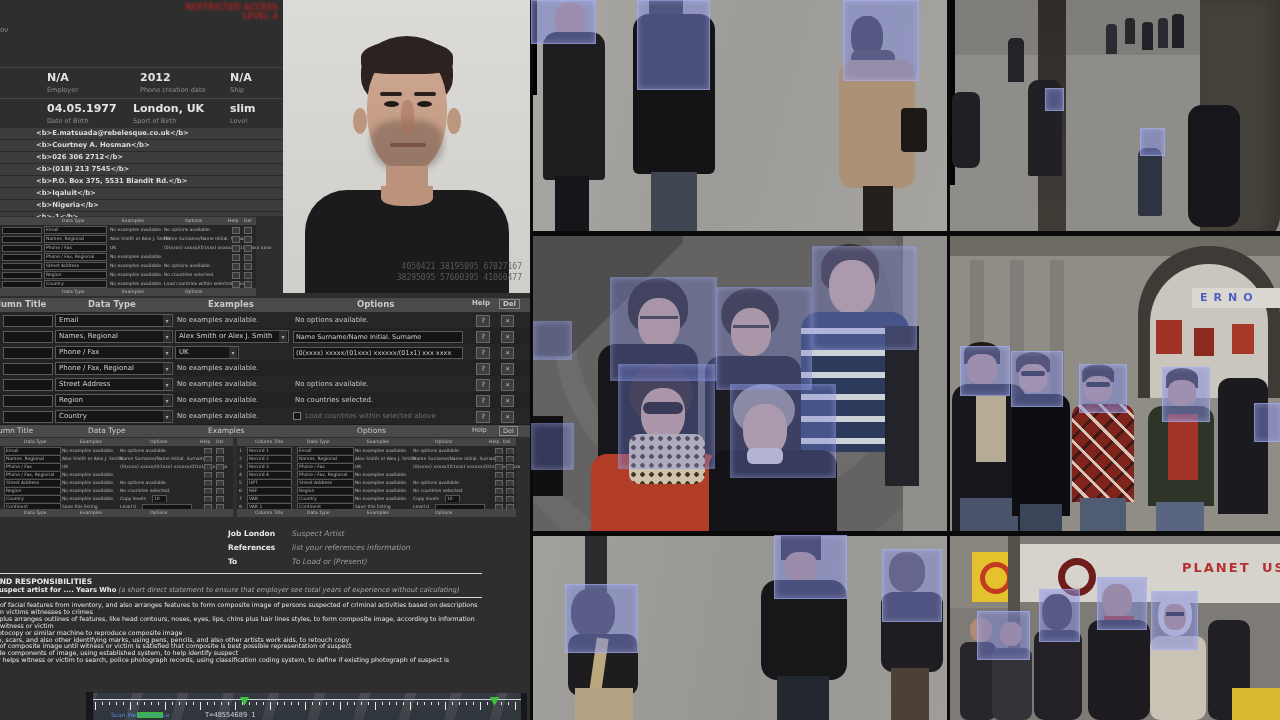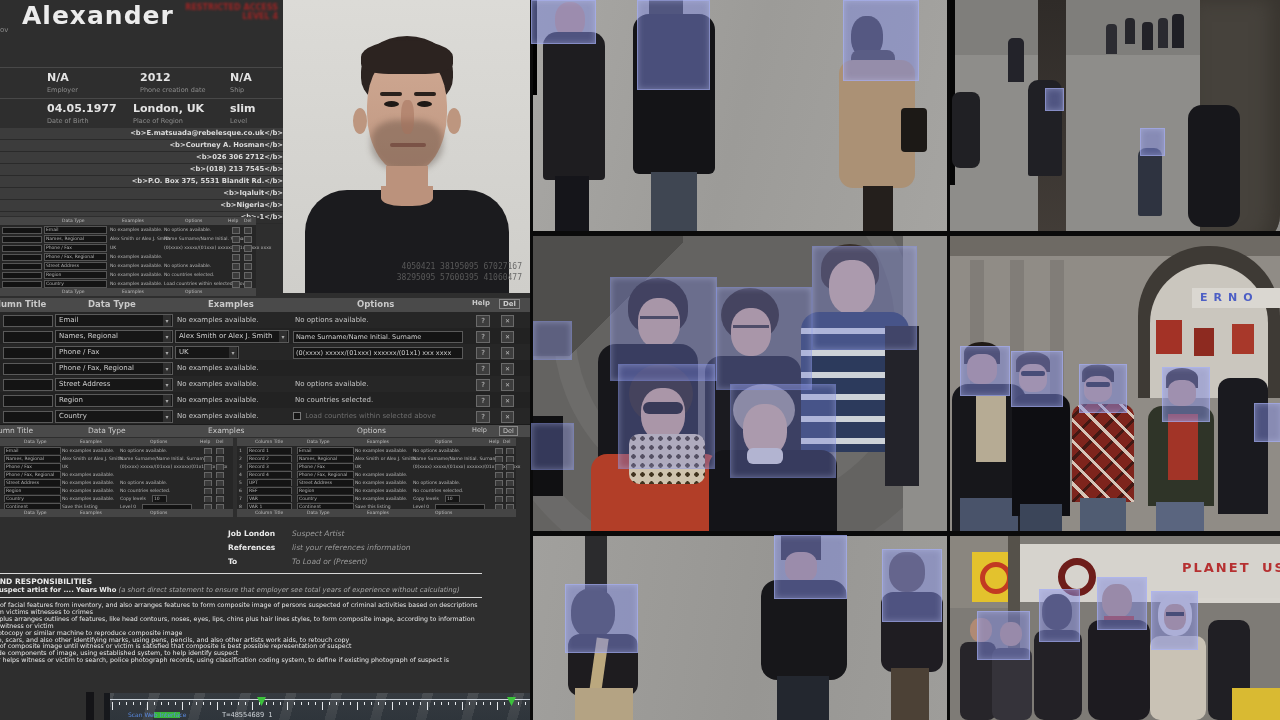--- a/index.html
+++ b/index.html
@@ -11,21 +11,21 @@
   #panel-title{position:absolute;left:22px;top:1px;font-size:25px;font-weight:bold;color:#ececec;letter-spacing:1px;}
   #title-frag{position:absolute;left:0;top:26px;font-size:7px;color:#8a8a8a;}
   #classification{position:absolute;left:168px;top:3px;width:110px;font-size:8px;font-weight:bold;
                   color:#9c2424;filter:blur(1.1px);text-align:right;}
   #photo-close{position:absolute;left:295px;top:13px;font-size:11px;color:#8d8d8d;cursor:default;}
   .info-row{position:absolute;left:0;width:282px;height:30px;border-top:1px solid #484848;}
   .ivalue{position:absolute;top:3px;font-size:11px;font-weight:bold;color:#e4e4e4;filter:blur(.25px);}
   .ilabel{position:absolute;top:18px;font-size:6.5px;color:#8d8d8d;filter:blur(.25px);}
   #contact-block{position:absolute;left:0;top:128px;width:283px;height:88px;background:#3c3c3c;}
   .contact-row{position:relative;height:11px;line-height:11px;border-bottom:1px solid #2a2a2a;
-               padding-left:68px;font-size:6.8px;font-weight:bold;color:#dcdcdc;filter:blur(.35px);white-space:nowrap;overflow:hidden;text-align:right;}
+               padding-left:36px;font-size:6.8px;font-weight:bold;color:#dcdcdc;filter:blur(.35px);white-space:nowrap;overflow:hidden;}
   
   .hbar{position:absolute;background:#4a4a4a;color:#c9c9c9;}
   .hbar span{position:absolute;top:1px;}
   .tbl-area{position:absolute;background:#232323;}
   .trow{position:absolute;left:0;width:530px;height:16px;background:#262626;border-bottom:1px solid #1b1b1b;}
   .trow:nth-child(even){background:#222;}
   .cell-input{position:absolute;top:2.5px;height:10px;background:#141414;border:1px solid #5a5a5a;
               font-size:6.5px;color:#bbb;line-height:10px;padding:0 2px;overflow:hidden;white-space:nowrap;}
   .dd{position:absolute;top:2px;height:11px;background:#161616;border:1px solid #5a5a5a;line-height:11px;}
   .dd-text{position:absolute;left:3px;top:0;font-size:7px;color:#cfcfcf;white-space:nowrap;filter:blur(.2px);}
@@ -49,21 +49,21 @@
   
   .emp-line{font-size:7.5px;line-height:14px;filter:blur(.25px);white-space:nowrap;}
   .emp-left,.emp-right{color:#9a9a9a;font-style:italic;}
   .emp-mid{color:#eaeaea;font-weight:bold;}
   .rule{position:absolute;height:1px;background:#d8d8d8;}
   #resp-heading{position:absolute;left:-6px;top:577px;font-size:7.5px;font-weight:bold;color:#eaeaea;filter:blur(.3px);white-space:nowrap;}
   #resp-intro{position:absolute;left:-6px;top:586px;font-size:6.8px;color:#eaeaea;filter:blur(.3px);white-space:nowrap;}
   #resp-intro i{color:#a8a8a8;font-weight:normal;}
   .resp-line{font-size:6.3px;line-height:6.9px;color:#e8e8e8;filter:blur(.3px);white-space:nowrap;}
   
-  #timeline{position:absolute;left:104px;top:693px;width:440px;height:27px;
+  #timeline{position:absolute;left:87px;top:693px;width:440px;height:27px;
             background:linear-gradient(rgba(86,98,110,.35),rgba(56,66,76,.55)),
             repeating-linear-gradient(105deg,rgba(255,255,255,.10) 0 10px,rgba(15,20,26,.35) 10px 44px);}
   #tl-line{position:absolute;left:4px;top:6px;width:430px;height:1px;background:#ccd4db;}
   .tick{position:absolute;top:9px;width:1px;background:#e6e9ec;}
   .tl-marker{position:absolute;top:4px;width:9px;height:9px;background:#3cc23c;
              clip-path:polygon(0 0,100% 0,50% 100%);}
   #tl-block{position:absolute;left:50px;top:19px;width:26px;height:6px;background:#38b838;}
   #tl-label{position:absolute;left:24px;top:18px;font-size:6px;color:#5a8ae0;filter:blur(.5px);white-space:nowrap;}
   #tl-readout{position:absolute;left:118px;top:18px;font-size:7px;color:#ccd1d6;
               font-family:"DejaVu Sans Mono",monospace;filter:blur(.5px);}
@@ -80,38 +80,37 @@
             box-shadow:inset 0 0 6px rgba(205,215,255,.35);}
   .face-box.soft{background:rgba(118,130,220,.36);border-color:rgba(160,172,250,.30);}
   .sign-text{position:absolute;font-weight:bold;letter-spacing:2px;}
 </style>
 </head>
 <body>
 
 <div id="app">
 
   <div id="left-panel">
-    <div id="panel-title">Alexander</div>
     <div id="title-frag">ov</div>
     <div id="classification">RESTRICTED ACCESS LEVEL 4</div>
     <div id="photo-close">✕</div>
 
     <div class="info-row" style="top:67px;">
       <span class="ivalue" style="left:47px;">N/A</span>
       <span class="ilabel" style="left:47px;">Employer</span>
       <span class="ivalue" style="left:140px;">2012</span>
       <span class="ilabel" style="left:140px;">Phone creation date</span>
       <span class="ivalue" style="left:230px;">N/A</span>
       <span class="ilabel" style="left:230px;">Ship</span>
     </div>
     <div class="info-row" style="top:98px;">
       <span class="ivalue" style="left:47px;">04.05.1977</span>
       <span class="ilabel" style="left:47px;">Date of Birth</span>
       <span class="ivalue" style="left:133px;">London, UK</span>
-      <span class="ilabel" style="left:133px;">Place of Region</span>
+      <span class="ilabel" style="left:133px;">Sport of Birth</span>
       <span class="ivalue" style="left:230px;">slim</span>
       <span class="ilabel" style="left:230px;">Level</span>
     </div>
 
     <div id="contact-block">
         <div class="contact-row">&lt;b&gt;E.matsuada@rebelesque.co.uk&lt;/b&gt;</div>
         <div class="contact-row">&lt;b&gt;Courtney A. Hosman&lt;/b&gt;</div>
         <div class="contact-row">&lt;b&gt;026 306 2712&lt;/b&gt;</div>
         <div class="contact-row">&lt;b&gt;(018) 213 7545&lt;/b&gt;</div>
         <div class="contact-row">&lt;b&gt;P.O. Box 375, 5531 Blandit Rd.&lt;/b&gt;</div>

